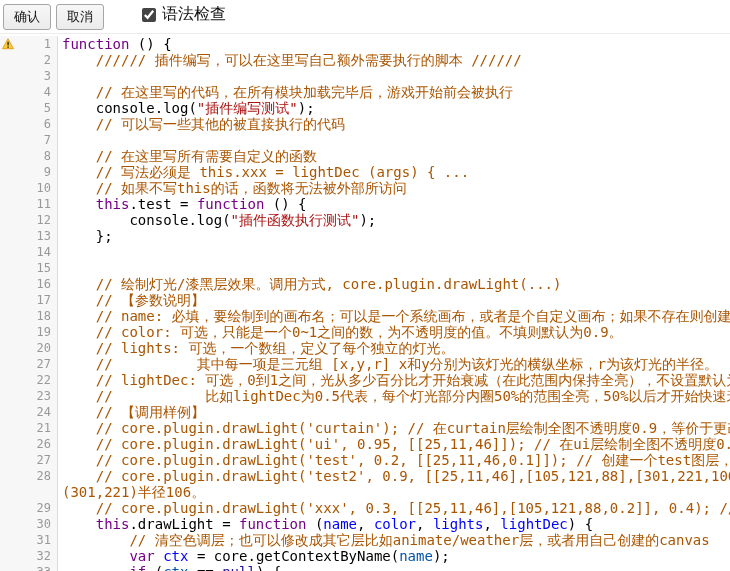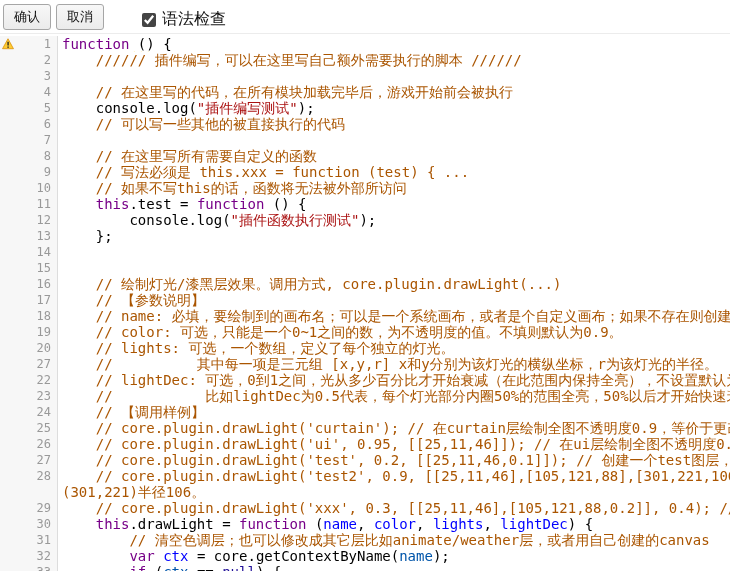--- a/index.html
+++ b/index.html
@@ -1,18 +1,18 @@
 <!DOCTYPE html>
 <html style="--keyword: #708; --comment: #a50; --string: #a11; --def: #00f; --variable2: #05a; --atom: #219; --plain: #000; --warning: #fc0; --line-number: #999; --gutter-bg: #f7f7f7;"><head>
 <meta charset="utf-8">
 <style>
   html,body{margin:0;padding:0;}
   body{width:730px;height:571px;overflow:hidden;background:#fff;font-family:"Liberation Sans",sans-serif;}
   .app{width:730px;height:571px;overflow:hidden;background:#fff;}
-  .toolbar{height:26px;padding:4px 3px 3px 3px;display:flex;align-items:flex-end;background:#fff;}
+  .toolbar{height:26px;padding:4px 3px 3px 3px;display:flex;align-items:flex-start;background:#fff;}
   .btn{font-family:"Liberation Sans",sans-serif;font-size:13px;color:#111;padding:3px 10px;margin-right:5px;
        border:1px solid #a6a6a6;border-radius:3px;background:linear-gradient(#f7f7f7,#ebebeb);cursor:pointer;}
   .chk{display:flex;align-items:center;margin-left:7px;font-size:16px;color:#111;cursor:pointer;padding-left:26px;}
   .chk input{width:14px;height:14px;margin:0 6px 0 0;accent-color:#444;}
   .editor{border-top:1px solid #ececec;padding-top:2px;font-family:"DejaVu Sans Mono",monospace;font-size:14px;line-height:16px;}
   .code-row{display:flex;height:16px;white-space:pre;}
   .gutter{flex:0 0 57px;background:#f7f7f7;border-right:1px solid #ddd;display:flex;align-items:center;}
   .marker{width:16px;height:16px;display:flex;align-items:center;justify-content:center;}
   .lnum{flex:1;text-align:right;padding-right:6px;color:#999;font-size:12px;line-height:16px;}
   .code{flex:1;padding-left:4px;overflow:hidden;color:#000;}
@@ -49,37 +49,37 @@
     </svg>
   </span>
 </span><span class="lnum">1</span></div><div class="code"><span class="t-k">function</span><span class="t-w"> ()</span><span class="t-p"> {</span></div></div>
         <div class="code-row"><div class="gutter"><span class="marker"></span><span class="lnum">2</span></div><div class="code"><span class="t-p">    </span><span class="t-c">////// 插件编写，可以在这里写自己额外需要执行的脚本 //////</span></div></div>
         <div class="code-row"><div class="gutter"><span class="marker"></span><span class="lnum">3</span></div><div class="code"></div></div>
         <div class="code-row"><div class="gutter"><span class="marker"></span><span class="lnum">4</span></div><div class="code"><span class="t-p">    </span><span class="t-c">// 在这里写的代码，在所有模块加载完毕后，游戏开始前会被执行</span></div></div>
         <div class="code-row"><div class="gutter"><span class="marker"></span><span class="lnum">5</span></div><div class="code"><span class="t-p">    console.log(</span><span class="t-s">"插件编写测试"</span><span class="t-p">);</span></div></div>
         <div class="code-row"><div class="gutter"><span class="marker"></span><span class="lnum">6</span></div><div class="code"><span class="t-p">    </span><span class="t-c">// 可以写一些其他的被直接执行的代码</span></div></div>
         <div class="code-row"><div class="gutter"><span class="marker"></span><span class="lnum">7</span></div><div class="code"></div></div>
         <div class="code-row"><div class="gutter"><span class="marker"></span><span class="lnum">8</span></div><div class="code"><span class="t-p">    </span><span class="t-c">// 在这里写所有需要自定义的函数</span></div></div>
-        <div class="code-row"><div class="gutter"><span class="marker"></span><span class="lnum">9</span></div><div class="code"><span class="t-p">    </span><span class="t-c">// 写法必须是 this.xxx = function (test) { ...</span></div></div>
+        <div class="code-row"><div class="gutter"><span class="marker"></span><span class="lnum">9</span></div><div class="code"><span class="t-p">    </span><span class="t-c">// 写法必须是 this.xxx = lightDec (args) { ...</span></div></div>
         <div class="code-row"><div class="gutter"><span class="marker"></span><span class="lnum">10</span></div><div class="code"><span class="t-p">    </span><span class="t-c">// 如果不写this的话，函数将无法被外部所访问</span></div></div>
         <div class="code-row"><div class="gutter"><span class="marker"></span><span class="lnum">11</span></div><div class="code"><span class="t-p">    </span><span class="t-k">this</span><span class="t-p">.test = </span><span class="t-k">function</span><span class="t-p"> () {</span></div></div>
         <div class="code-row"><div class="gutter"><span class="marker"></span><span class="lnum">12</span></div><div class="code"><span class="t-p">        console.log(</span><span class="t-s">"插件函数执行测试"</span><span class="t-p">);</span></div></div>
         <div class="code-row"><div class="gutter"><span class="marker"></span><span class="lnum">13</span></div><div class="code"><span class="t-p">    };</span></div></div>
         <div class="code-row"><div class="gutter"><span class="marker"></span><span class="lnum">14</span></div><div class="code"></div></div>
         <div class="code-row"><div class="gutter"><span class="marker"></span><span class="lnum">15</span></div><div class="code"></div></div>
         <div class="code-row"><div class="gutter"><span class="marker"></span><span class="lnum">16</span></div><div class="code"><span class="t-p">    </span><span class="t-c">// 绘制灯光/漆黑层效果。调用方式, core.plugin.drawLight(...)</span></div></div>
         <div class="code-row"><div class="gutter"><span class="marker"></span><span class="lnum">17</span></div><div class="code"><span class="t-p">    </span><span class="t-c">// 【参数说明】</span></div></div>
         <div class="code-row"><div class="gutter"><span class="marker"></span><span class="lnum">18</span></div><div class="code"><span class="t-p">    </span><span class="t-c">// name: 必填，要绘制到的画布名；可以是一个系统画布，或者是个自定义画布；如果不存在则创建</span></div></div>
         <div class="code-row"><div class="gutter"><span class="marker"></span><span class="lnum">19</span></div><div class="code"><span class="t-p">    </span><span class="t-c">// color: 可选，只能是一个0~1之间的数，为不透明度的值。不填则默认为0.9。</span></div></div>
         <div class="code-row"><div class="gutter"><span class="marker"></span><span class="lnum">20</span></div><div class="code"><span class="t-p">    </span><span class="t-c">// lights: 可选，一个数组，定义了每个独立的灯光。</span></div></div>
         <div class="code-row"><div class="gutter"><span class="marker"></span><span class="lnum">27</span></div><div class="code"><span class="t-p">    </span><span class="t-c">//          其中每一项是三元组 [x,y,r] x和y分别为该灯光的横纵坐标，r为该灯光的半径。</span></div></div>
         <div class="code-row"><div class="gutter"><span class="marker"></span><span class="lnum">22</span></div><div class="code"><span class="t-p">    </span><span class="t-c">// lightDec: 可选，0到1之间，光从多少百分比才开始衰减（在此范围内保持全亮），不设置默认为0。</span></div></div>
         <div class="code-row"><div class="gutter"><span class="marker"></span><span class="lnum">23</span></div><div class="code"><span class="t-p">    </span><span class="t-c">//           比如lightDec为0.5代表，每个灯光部分内圈50%的范围全亮，50%以后才开始快速衰减。</span></div></div>
         <div class="code-row"><div class="gutter"><span class="marker"></span><span class="lnum">24</span></div><div class="code"><span class="t-p">    </span><span class="t-c">// 【调用样例】</span></div></div>
-        <div class="code-row"><div class="gutter"><span class="marker"></span><span class="lnum">25</span></div><div class="code"><span class="t-p">    </span><span class="t-c">// core.plugin.drawLight('curtain'); // 在curtain层绘制全图不透明度0.9，等价于更改画面色调为黑色。</span></div></div>
+        <div class="code-row"><div class="gutter"><span class="marker"></span><span class="lnum">21</span></div><div class="code"><span class="t-p">    </span><span class="t-c">// core.plugin.drawLight('curtain'); // 在curtain层绘制全图不透明度0.9，等价于更改画面色调为黑色。</span></div></div>
         <div class="code-row"><div class="gutter"><span class="marker"></span><span class="lnum">26</span></div><div class="code"><span class="t-p">    </span><span class="t-c">// core.plugin.drawLight('ui', 0.95, [[25,11,46]]); // 在ui层绘制全图不透明度0.95，其中在(25,11)</span></div></div>
         <div class="code-row"><div class="gutter"><span class="marker"></span><span class="lnum">27</span></div><div class="code"><span class="t-p">    </span><span class="t-c">// core.plugin.drawLight('test', 0.2, [[25,11,46,0.1]]); // 创建一个test图层，不透明度0.2，其中</span></div></div>
         <div class="code-row"><div class="gutter"><span class="marker"></span><span class="lnum">28</span></div><div class="code"><span class="t-p">    </span><span class="t-c">// core.plugin.drawLight('test2', 0.9, [[25,11,46],[105,121,88],[301,221,106]]); // 创建test2图层</span></div></div>
         <div class="code-row"><div class="gutter"><span class="marker"></span><span class="lnum"></span></div><div class="code"><span class="t-c">(301,221)半径106。</span></div></div>
         <div class="code-row"><div class="gutter"><span class="marker"></span><span class="lnum">29</span></div><div class="code"><span class="t-p">    </span><span class="t-c">// core.plugin.drawLight('xxx', 0.3, [[25,11,46],[105,121,88,0.2]], 0.4); // 存在两个灯光效果</span></div></div>
         <div class="code-row"><div class="gutter"><span class="marker"></span><span class="lnum">30</span></div><div class="code"><span class="t-p">    </span><span class="t-k">this</span><span class="t-p">.drawLight = </span><span class="t-k">function</span><span class="t-p"> (</span><span class="t-d">name</span><span class="t-p">, </span><span class="t-d">color</span><span class="t-p">, </span><span class="t-d">lights</span><span class="t-p">, </span><span class="t-d">lightDec</span><span class="t-p">) {</span></div></div>
         <div class="code-row"><div class="gutter"><span class="marker"></span><span class="lnum">31</span></div><div class="code"><span class="t-p">        </span><span class="t-c">// 清空色调层；也可以修改成其它层比如animate/weather层，或者用自己创建的canvas</span></div></div>
         <div class="code-row"><div class="gutter"><span class="marker"></span><span class="lnum">32</span></div><div class="code"><span class="t-p">        </span><span class="t-k">var</span><span class="t-p"> </span><span class="t-d">ctx</span><span class="t-p"> = core.getContextByName(</span><span class="t-v">name</span><span class="t-p">);</span></div></div>
         <div class="code-row"><div class="gutter"><span class="marker"></span><span class="lnum">33</span></div><div class="code"><span class="t-p">        </span><span class="t-k">if</span><span class="t-p"> (</span><span class="t-v">ctx</span><span class="t-p"> == </span><span class="t-a">null</span><span class="t-p">) {</span></div></div>
       </div>

